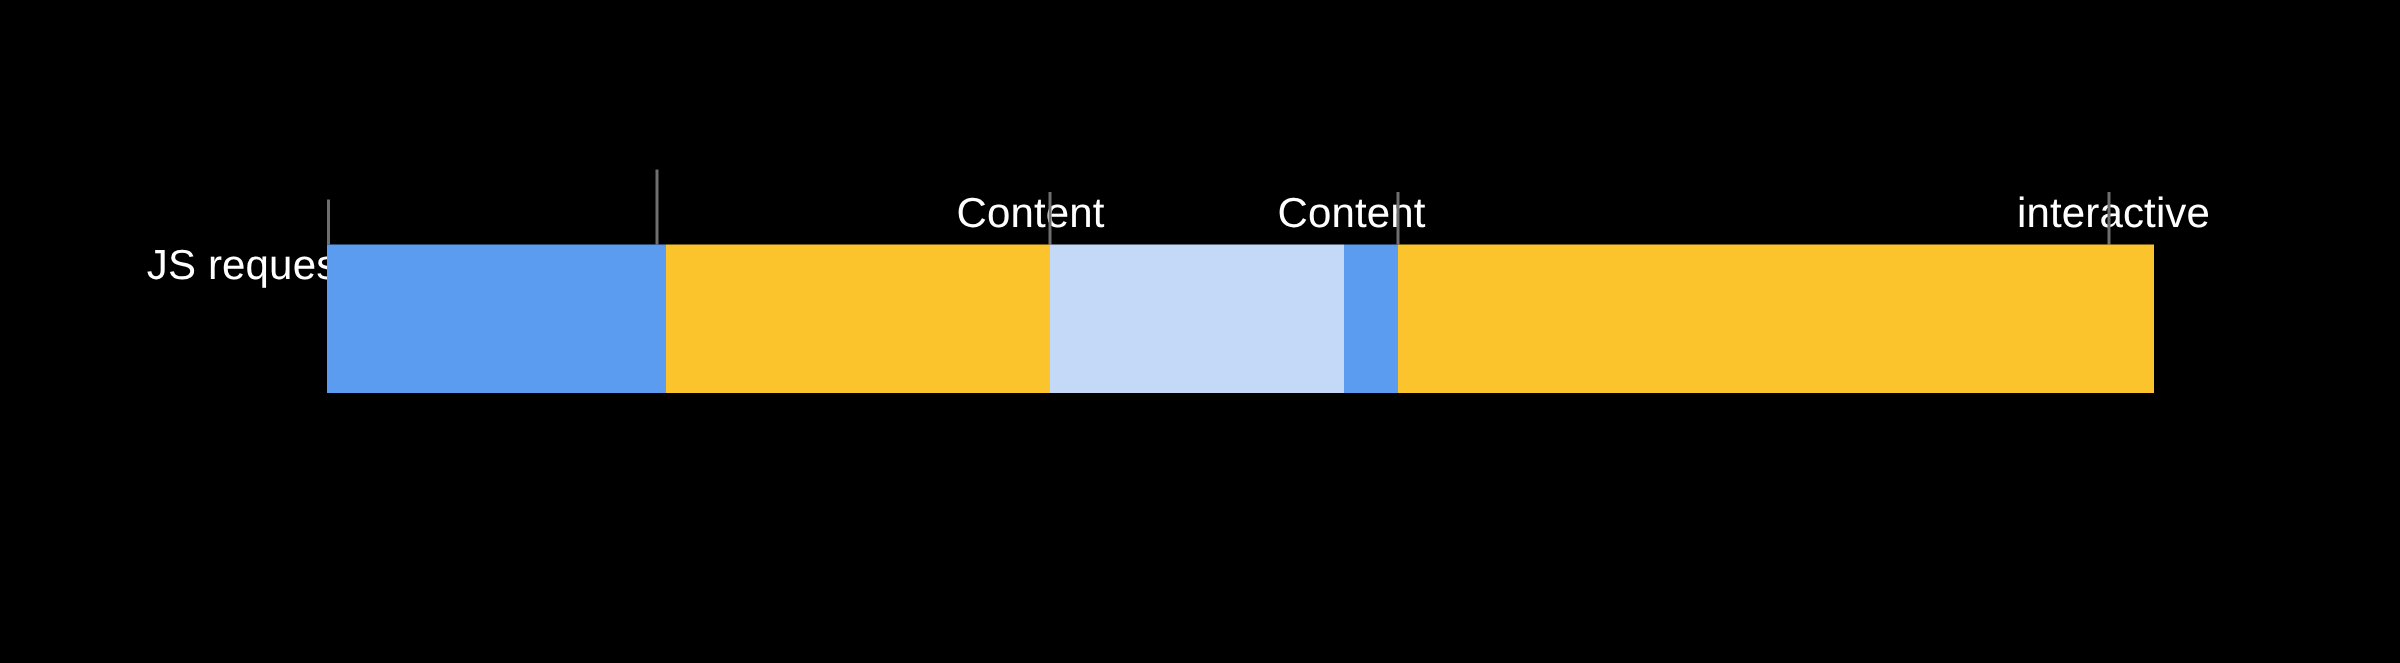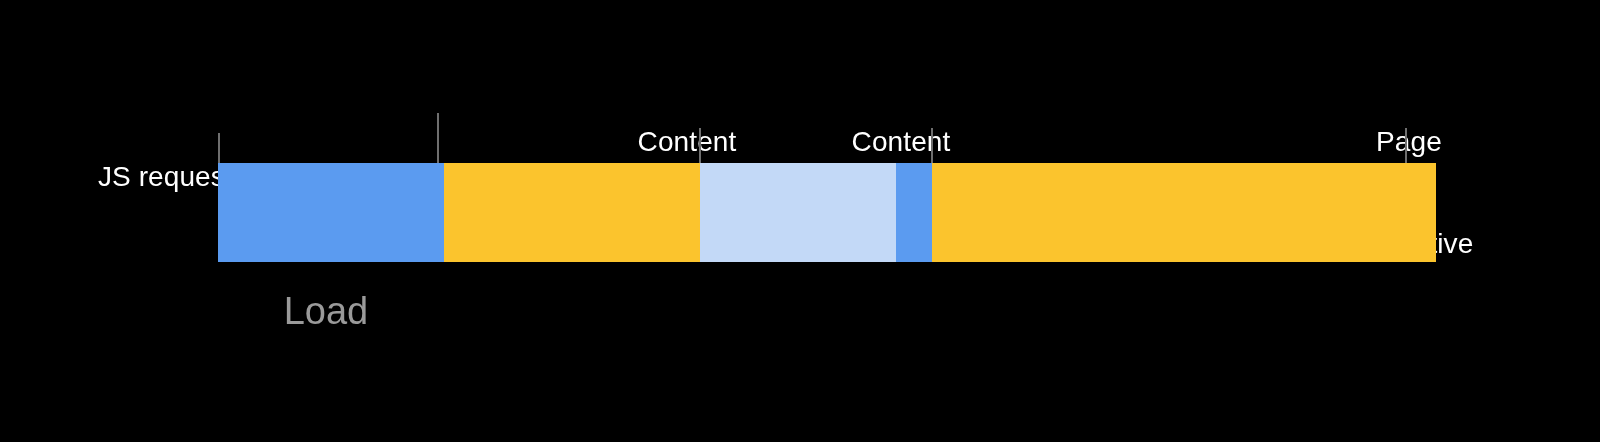--- a/index.html
+++ b/index.html
@@ -82,34 +82,32 @@
     <span class="lbl-line">Content</span>
     <span class="lbl-line">fetch</span>
   </div>
 
   <div class="milestone-label" style="left:901px; top:57px; width:240px;">
     <span class="lbl-line">Content</span>
     <span class="lbl-line">arrives</span>
   </div>
 
   <div class="milestone-label" style="left:1409px; top:57px; width:260px;">
-    <span class="lbl-line">Page</span>
     <span class="lbl-line">interactive</span>
   </div>
 
   <div class="tick" style="left:218px;  top:133px; height:30px;"></div>
   <div class="tick" style="left:437px;  top:113px; height:50px;"></div>
   <div class="tick" style="left:699px;  top:128px; height:35px;"></div>
   <div class="tick" style="left:931px;  top:128px; height:35px;"></div>
   <div class="tick" style="left:1405px; top:128px; height:35px;"></div>
 
   <div class="timeline-bar">
     <div class="bar-segment" style="width:226px; background:#5b9bf0;"></div>
     <div class="bar-segment" style="width:256px; background:#fbc42d;"></div>
     <div class="bar-segment" style="width:196px; background:#c3d9f7;"></div>
     <div class="bar-segment" style="width:36px; background:#5b9bf0;"></div>
     <div class="bar-segment" style="width:504px; background:#fbc42d;"></div>
   </div>
 
-  <div class="phase-caption" style="left:326px; top:288px; width:400px;">Load</div>
 
 
 </div>
 
 </body></html>

